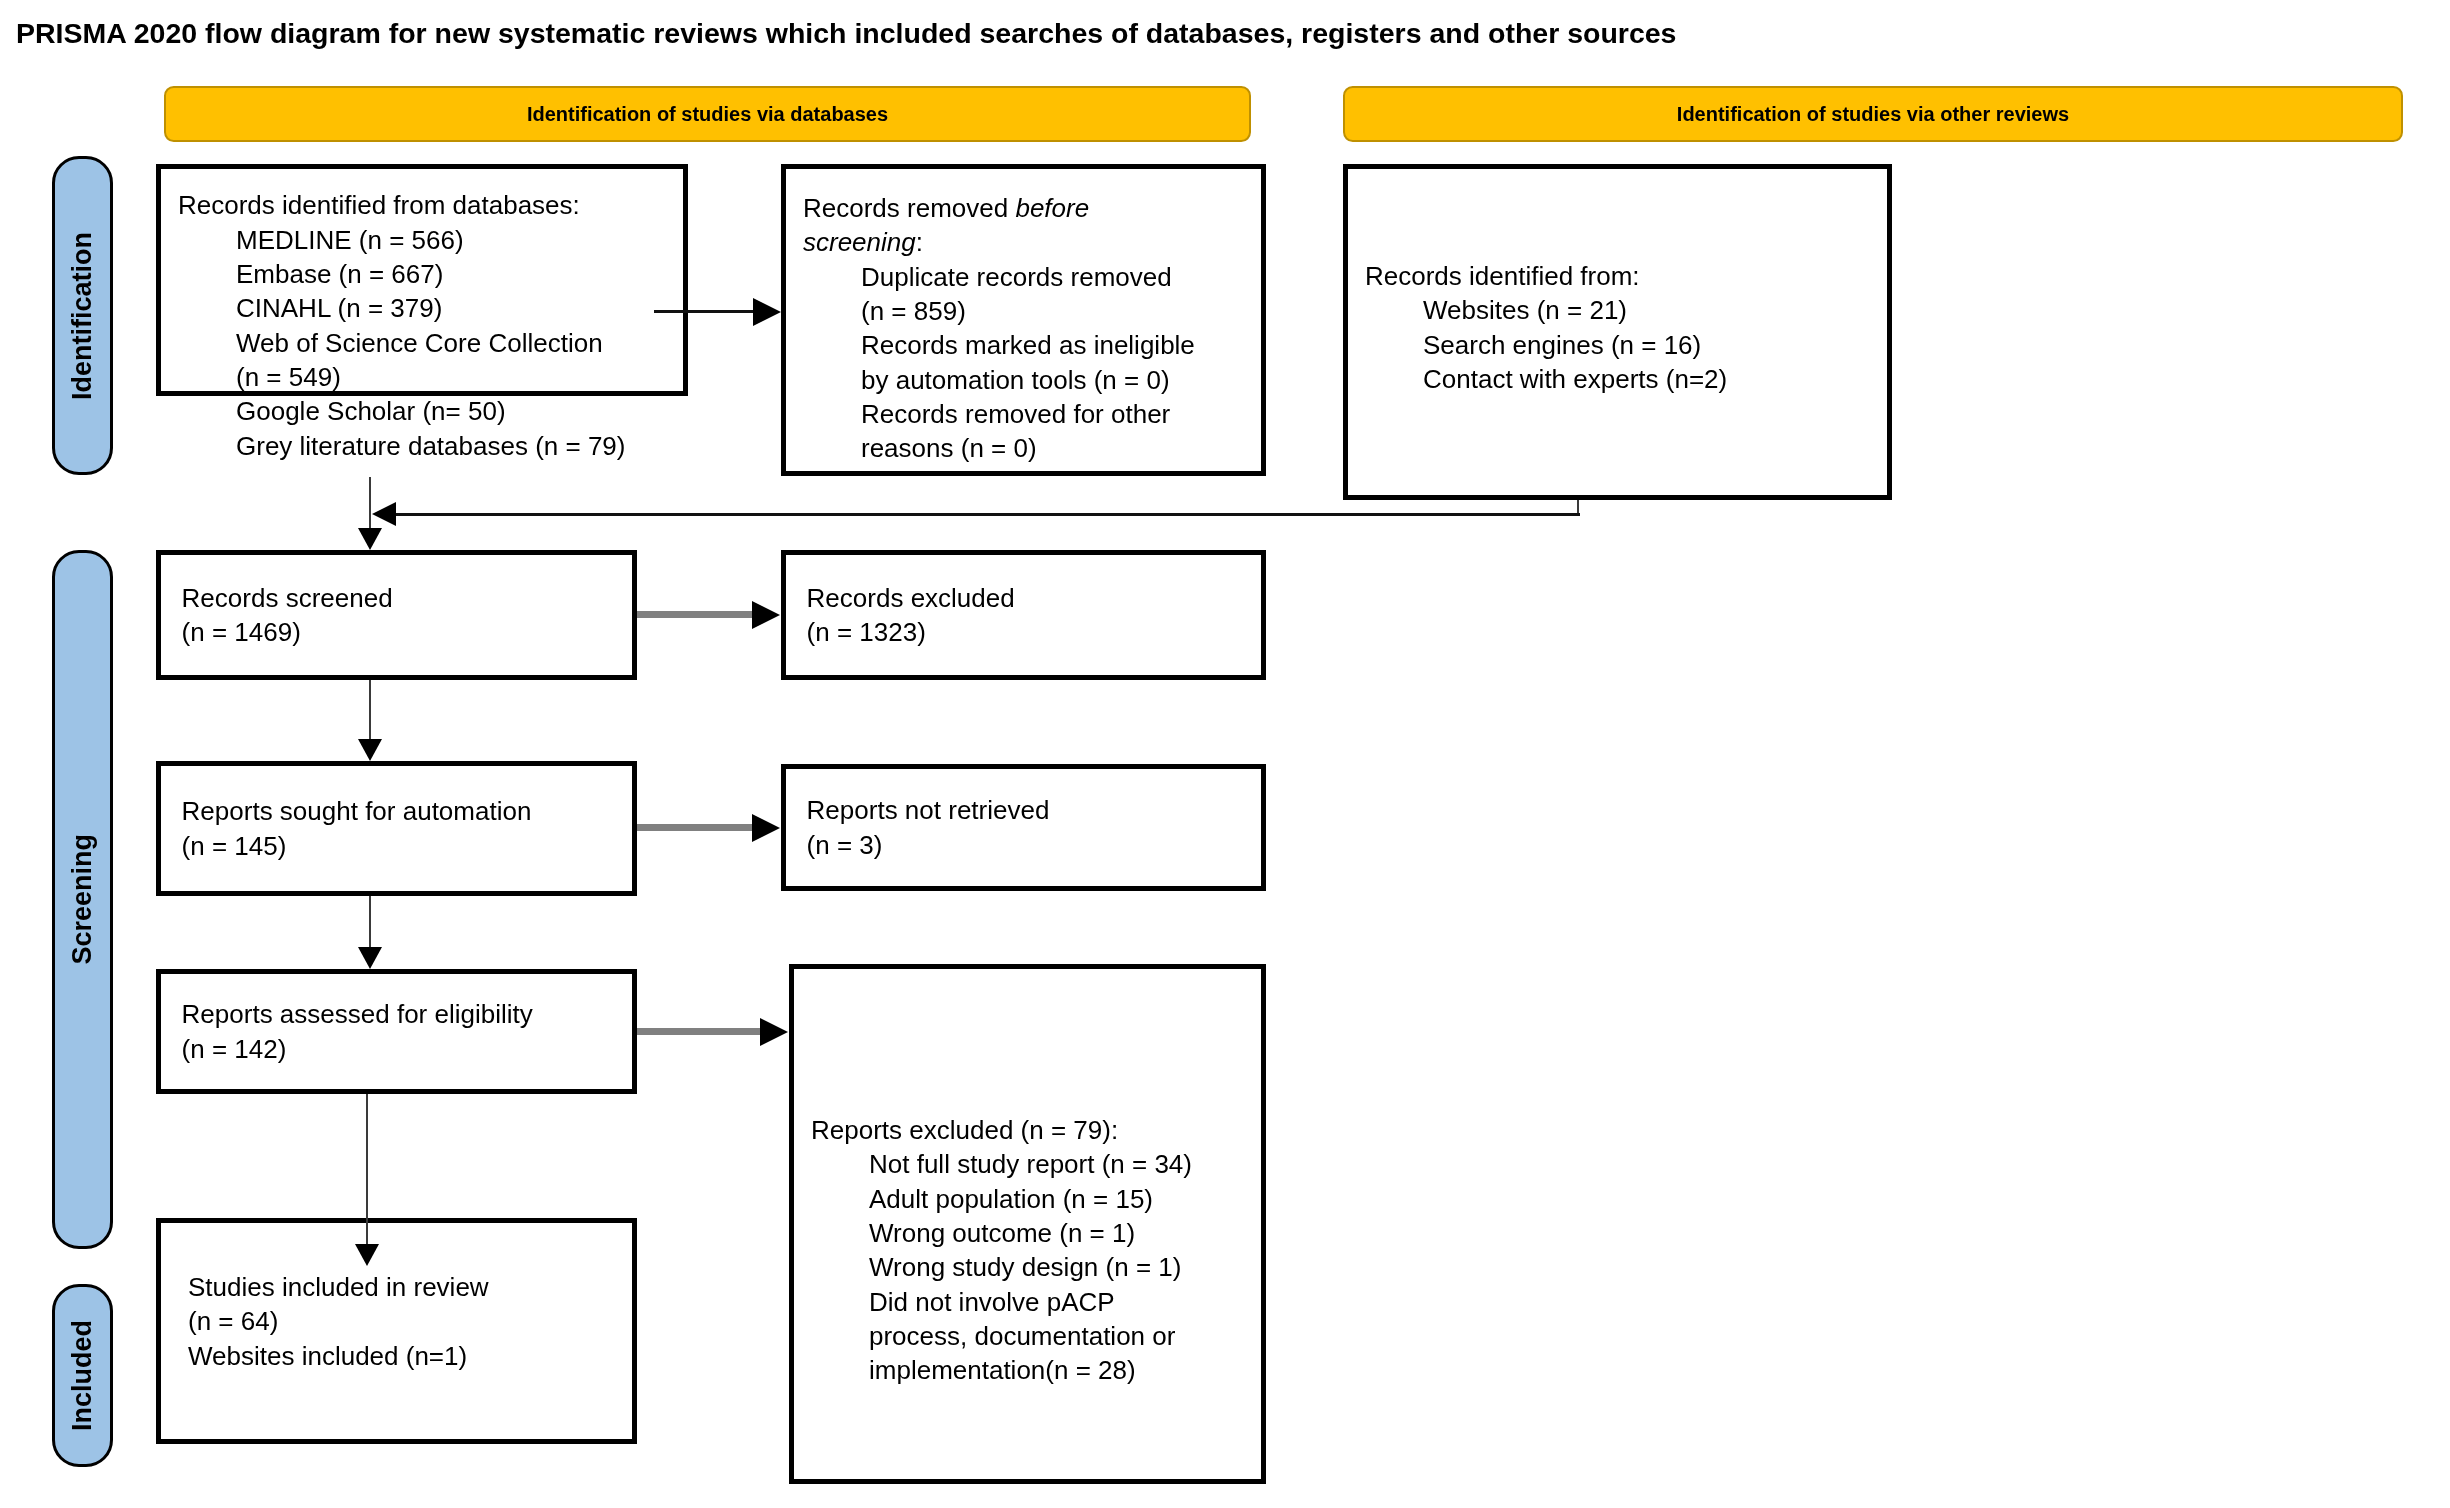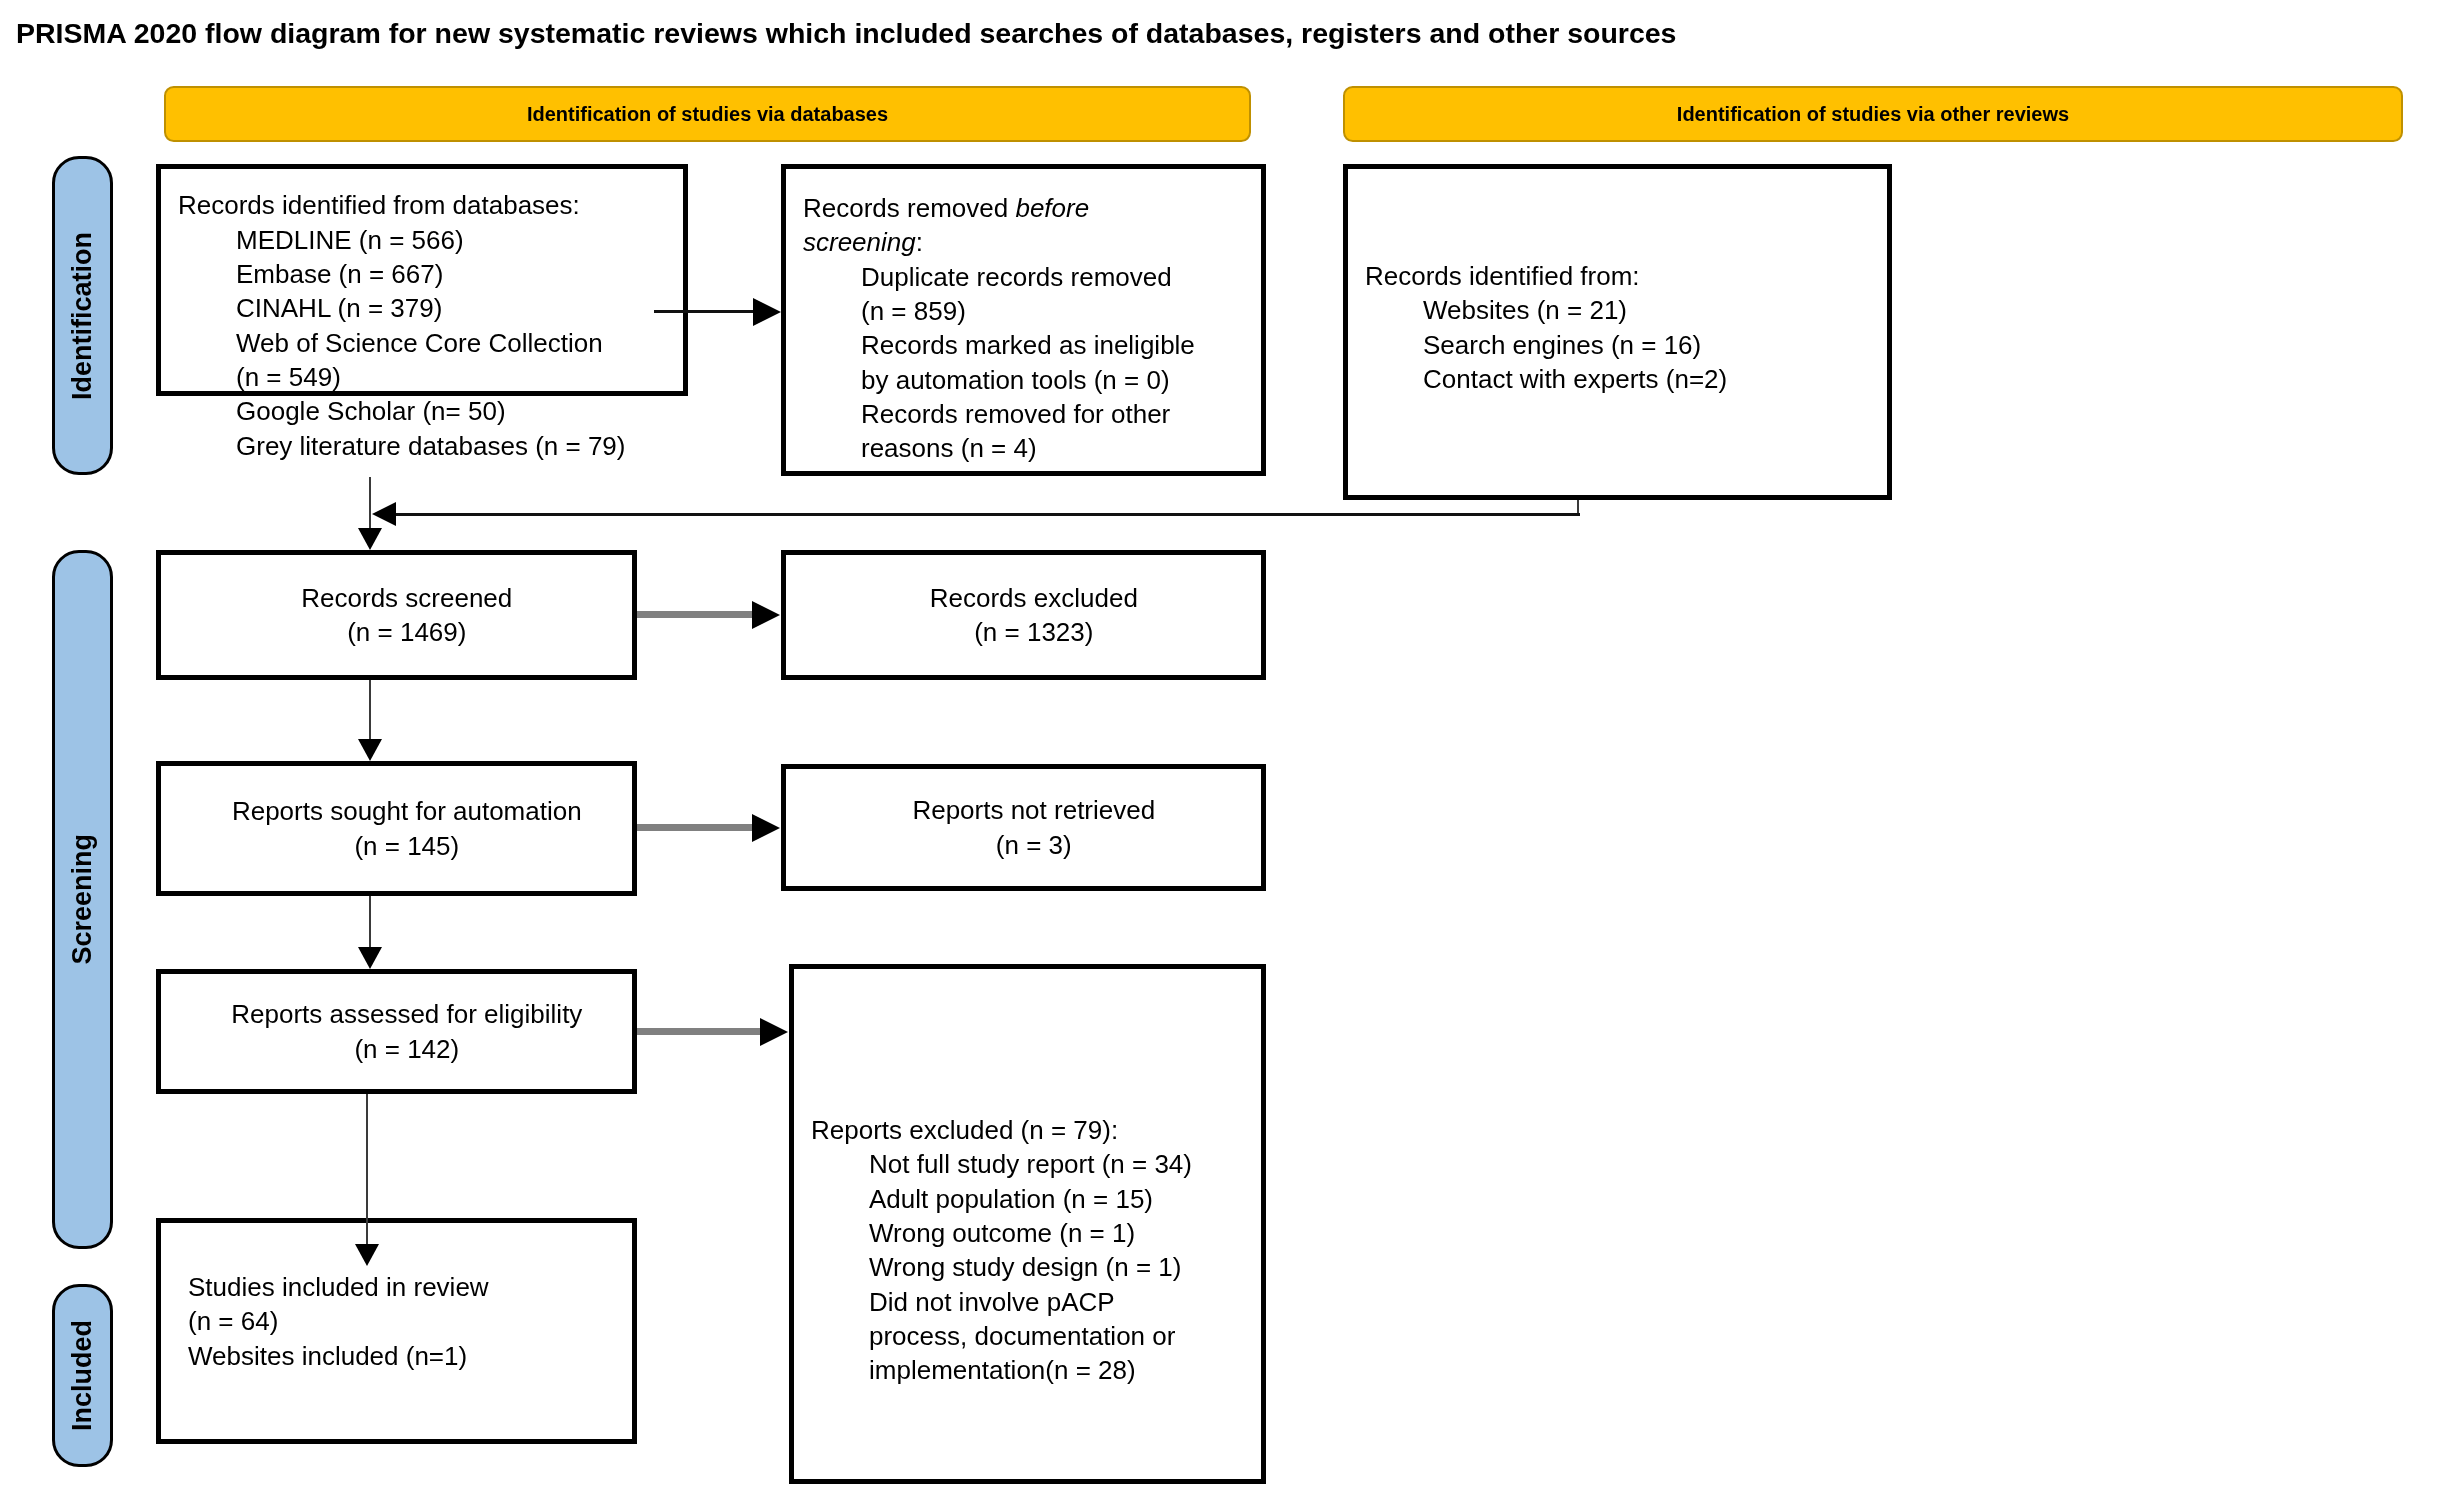--- a/index.html
+++ b/index.html
@@ -26,21 +26,21 @@
   }
   .stage-text{writing-mode:vertical-rl;transform:rotate(180deg);white-space:nowrap;}
   .stage.identification{top:156px;height:313px;}
   .stage.screening{top:550px;height:693px;}
   .stage.included{top:1284px;height:177px;}
   
   .box{background:#fff;border:5.5px solid #000;box-sizing:border-box;font-size:26px;line-height:1.32;}
   .box .pad{padding:12px 17px;}
   .line{white-space:nowrap;}
   .line.ind{margin-left:58px;}
-  .box.center{display:flex;flex-direction:column;justify-content:center;padding-left:20.6px;align-items:center;}
+  .box.center{display:flex;flex-direction:column;justify-content:center;padding-left:20.6px;}
   .box.b1{left:156px;top:164px;width:532px;height:232px;}
   .box.b1 .pad{padding-top:19.4px;}
   .box.b2{left:781px;top:164px;width:485px;height:312px;}
   .box.b2 .pad{padding-top:22px;}
   .box.b3{left:1343px;top:164px;width:549px;height:336px;}
   .box.b3 .pad{padding-top:90px;}
   .box.screened{left:156px;top:550px;width:481px;height:130px;}
   .box.excluded{left:781px;top:550px;width:485px;height:130px;}
   .box.sought{left:156px;top:761px;width:481px;height:135px;}
   .box.notret{left:781px;top:764px;width:485px;height:127px;}
@@ -93,21 +93,21 @@
 </div>
 <div class="abs box b2">
   <div class="pad">
       <div class="line"><span>Records removed </span><span style="font-style: italic;">before</span></div>
       <div class="line"><span style="font-style: italic;">screening</span><span>:</span></div>
       <div class="line ind"><span>Duplicate records removed</span></div>
       <div class="line ind"><span>(n = 859)</span></div>
       <div class="line ind"><span>Records marked as ineligible</span></div>
       <div class="line ind"><span>by automation tools (n = 0)</span></div>
       <div class="line ind"><span>Records removed for other</span></div>
-      <div class="line ind"><span>reasons (n = 4)</span></div>
+      <div class="line ind"><span>reasons (n = 0)</span></div>
     </div>
 </div>
 <div class="abs box b3">
   <div class="pad">
       <div class="line"><span>Records identified from:</span></div>
       <div class="line ind"><span>Websites (n = 21)</span></div>
       <div class="line ind"><span>Search engines (n = 16)</span></div>
       <div class="line ind"><span>Contact with experts (n=2)</span></div>
     </div>
 </div>

